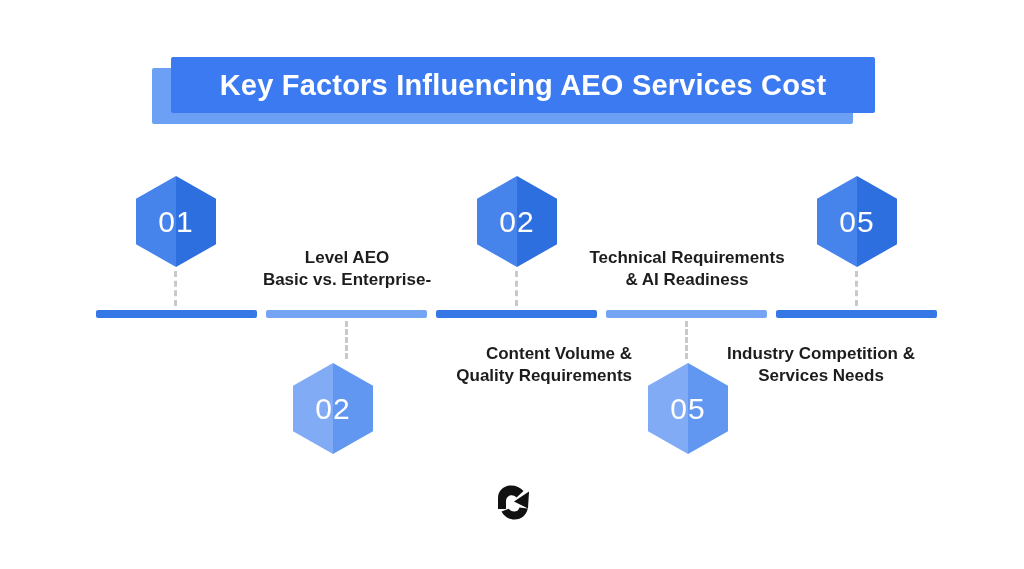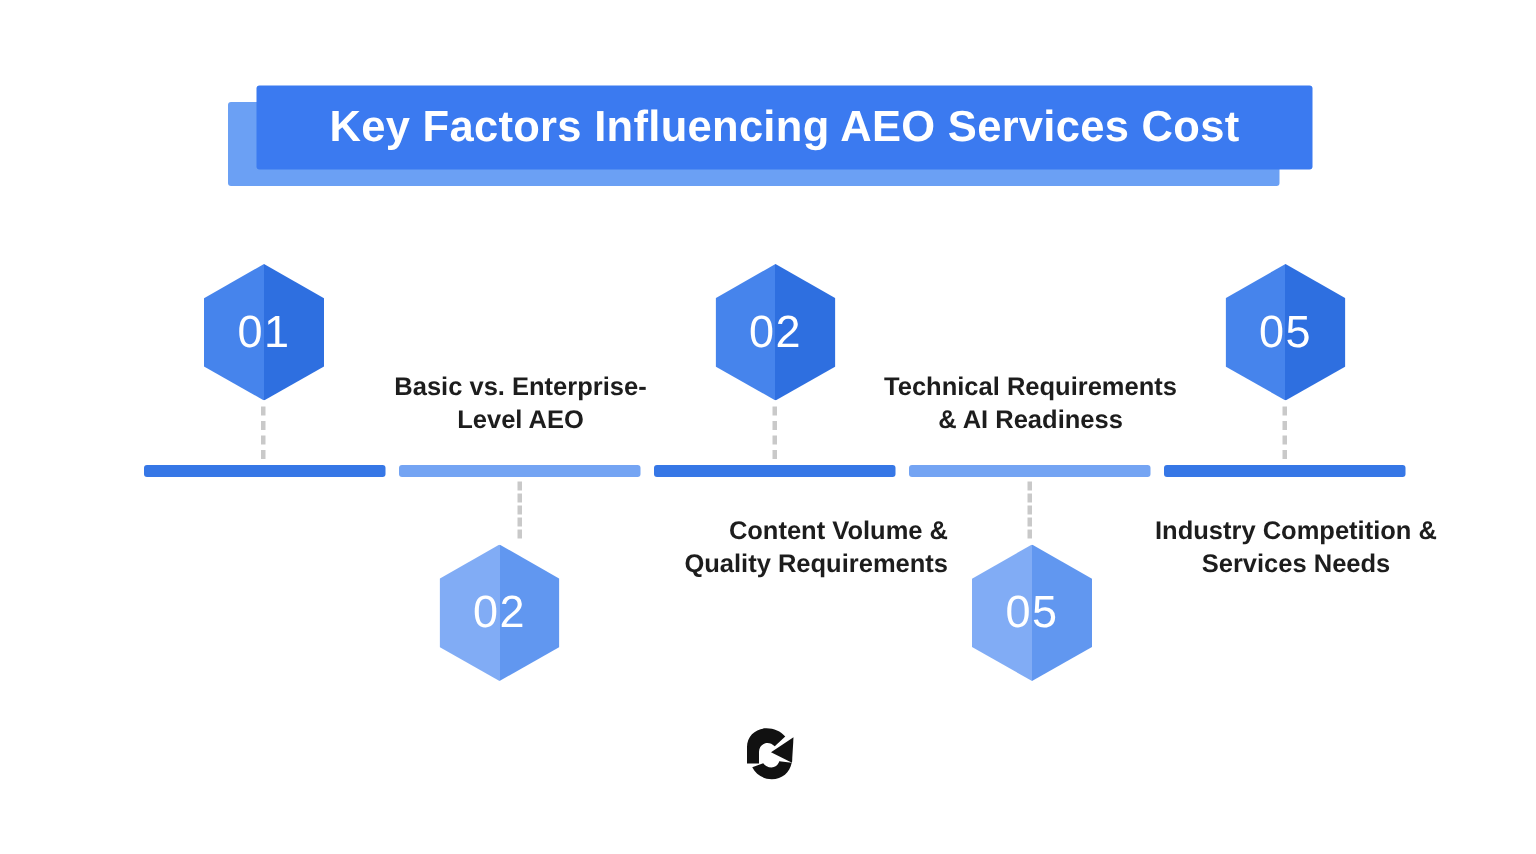--- a/index.html
+++ b/index.html
@@ -61,21 +61,21 @@
   .connector.c4{left:685px;} .connector.c5{left:855px;}
 
   
   .label{
     position:absolute;width:230px;text-align:center;
     color:#1d1d1d;font-size:17px;line-height:22px;font-weight:600;
   }
   .label.above{top:247px;}
   .label.below{top:343px;}
   .label.l1{left:61px;} .label.l2{left:232px;} .label.l3{left:402px;text-align:right;}
-  .label.l4{left:572px;} .label.l5{left:749px;}
+  .label.l4{left:572px;} .label.l5{left:706px;}
 
   
   .brand{
     position:absolute;left:488px;top:477px;width:48px;height:48px;
   }
 </style>
 </head>
 <body>
 
 <div class="stage">
@@ -85,22 +85,22 @@
     <span class="title-text">Key Factors Influencing AEO Services Cost</span>
   </div>
 
   <div class="hex dark h1">
     <span class="num">01</span>
   </div>
   <div class="connector fromtop c1"></div>
   <div class="bar dark b1"></div>
 
   <div class="label above l2">
+    <div>Level AEO</div>
     <div>Basic vs. Enterprise-</div>
-    <div>Level AEO</div>
   </div>
   <div class="bar light b2"></div>
   <div class="connector frombottom c2"></div>
   <div class="hex light h2">
     <span class="num">02</span>
   </div>
 
   <div class="hex dark h3">
     <span class="num">02</span>
   </div>

